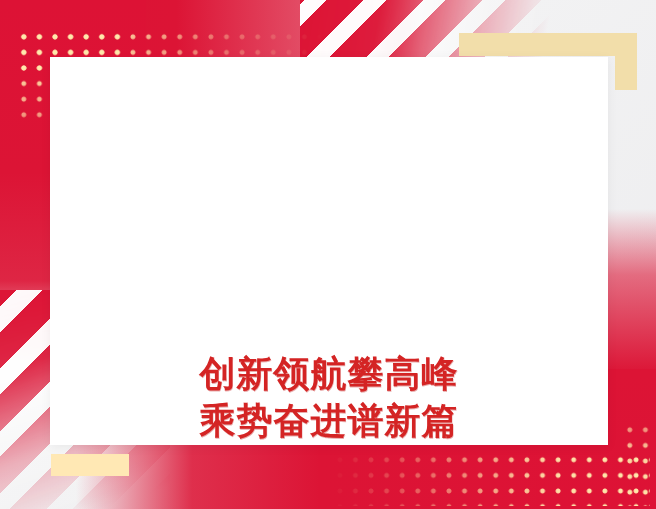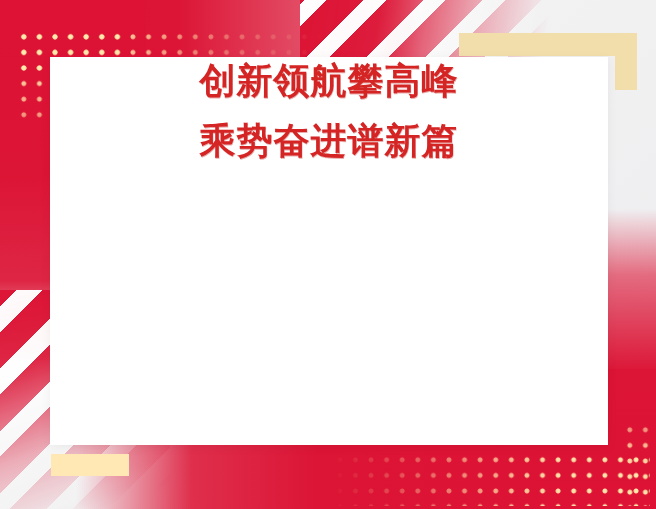--- a/index.html
+++ b/index.html
@@ -166,39 +166,39 @@
     background: #ffffff;
     box-shadow: 0 2px 10px rgba(0,0,0,0.06);
   }
 
   .card-inner {
     position: absolute;
     inset: 0;
     display: flex;
     flex-direction: column;
     align-items: center;
-    justify-content: flex-start;
+    justify-content: flex-end;
   }
 
   .headline {
     text-align: center;
     line-height: 1.32;
     color: #d42424;
     font-size: 36px;
     font-weight: bold;
     letter-spacing: 1px;
     font-family: "DejaVu Sans", "Liberation Sans", sans-serif;
     text-shadow: 0.5px 0.5px 0 rgba(190,20,20,0.35);
   }
   .headline-line {
     display: block;
     white-space: nowrap;
   }
   .headline-line + .headline-line {
-    margin-top: 12px;
+    margin-top: 0;
   }
 </style>
 </head>
 <body>
 
 <div id="poster">
 
   <div class="bg-base"></div>
 
   <div class="red-top-bar"></div>

